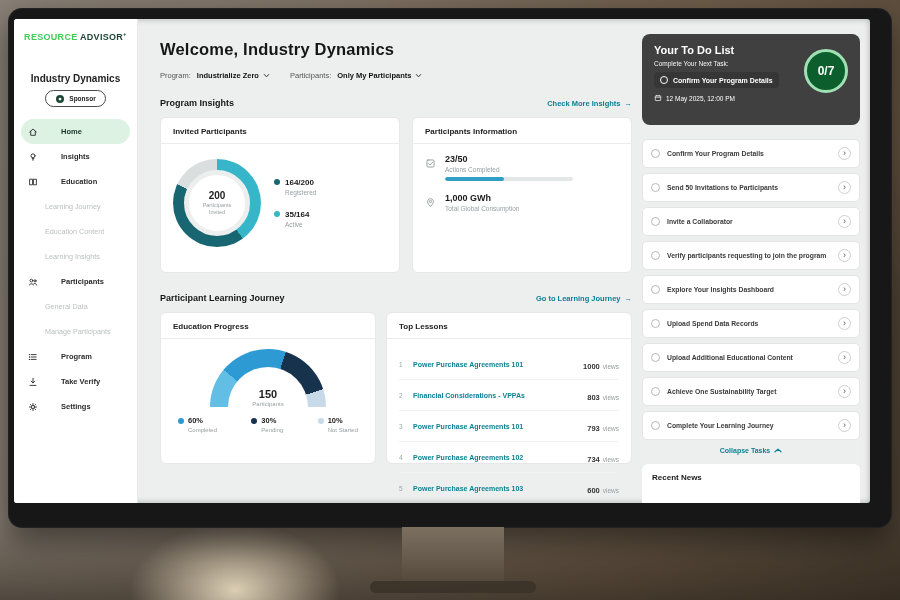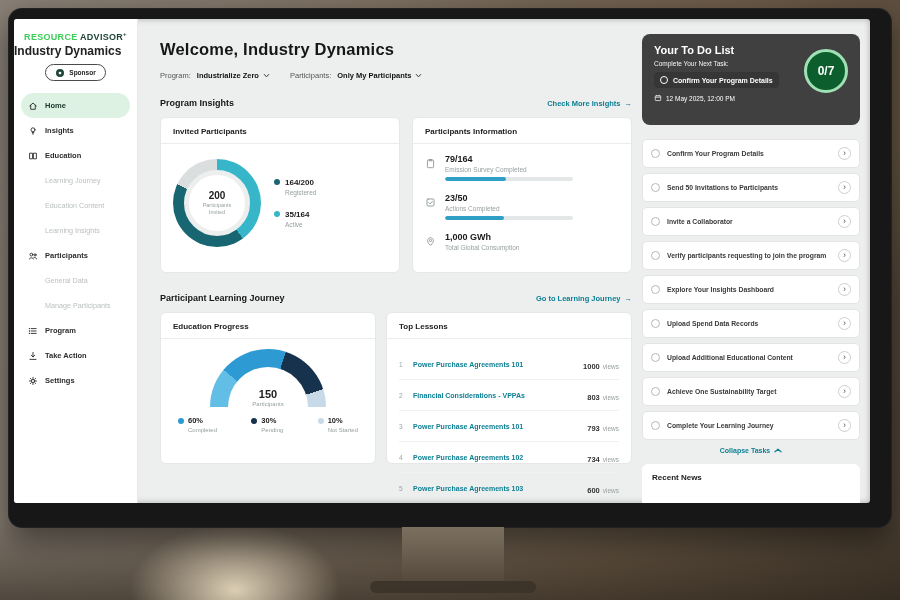--- a/index.html
+++ b/index.html
@@ -20,26 +20,26 @@
     background:linear-gradient(180deg,#7b7060 0%,#665a4c 55%,#51463a 100%); }
   .stand-base { position:absolute; left:370px; top:581px; width:166px; height:12px; border-radius:6px;
     background:#393128; opacity:.85; }
   .screen { position:absolute; left:14px; top:19px; width:856px; height:484px; background:#edefee;
     border-radius:3px; overflow:hidden; display:flex; box-shadow:inset 0 0 6px rgba(0,0,0,.28); }
 
   
   .sidebar { width:124px; flex-shrink:0; background:#fff; padding-top:12px; border-right:1px solid #e8e8e8; }
   .logo { text-align:center; font-size:9px; font-weight:bold; letter-spacing:.3px; }
   .logo .lp { color:#3dcd58; } .logo .ls { color:#1e4536; } .logo sup { font-size:6px; color:#1e4536; }
-  .org { text-align:left; font-size:12px; font-weight:bold; color:#222; margin-top:2px; }
+  .org { text-align:center; font-size:10px; font-weight:bold; color:#222; margin-top:31px; }
   .badge-wrap { display:flex; justify-content:center; margin-top:6px; }
   .badge { display:inline-flex; align-items:center; gap:4px; border:1px solid #4a4a4a; border-radius:10px;
     padding:2.5px 9px; font-size:6.5px; font-weight:bold; color:#222; }
   .nav { margin-top:12px; }
-  .nav-item { display:flex; align-items:center; gap:7px; height:25px; padding:0 8px 0 14px;
+  .nav-item { display:flex; align-items:center; gap:23px; height:25px; padding:0 8px 0 14px;
     font-size:7.5px; font-weight:bold; color:#2b2b2b; cursor:default; }
   .nav-item.sub { padding-left:31px; font-weight:normal; color:#bcc0c0; font-size:7.2px; }
   .nav-item.active { background:#ddf2e2; border-radius:13px; margin:0 7px; padding-left:7px; color:#17352a; }
   .nav-icon { width:10px; height:10px; flex-shrink:0; display:block; }
 
   
   .main { width:504px; flex-shrink:0; padding:16px 10px 0 22px; }
   h1.title { font-size:16.5px; margin:5px 0 12px; color:#161616; font-weight:bold; letter-spacing:.2px; }
   .filters { display:flex; align-items:center; gap:6px; font-size:7.5px; color:#555; margin-bottom:18px; }
   .filter-value { font-weight:bold; color:#111; display:flex; align-items:center; gap:4px; margin-right:14px; }
@@ -193,21 +193,21 @@
         <svg class="nav-icon" viewBox="0 0 10 10" fill="none" stroke="#2b2b2b" stroke-width=".9" stroke-linecap="round">
             <path d="M3.2 2.6h5M3.2 5h5M3.2 7.4h5"></path>
             <path d="M1.5 2.6h.02M1.5 5h.02M1.5 7.4h.02" stroke-width="1.4"></path>
           </svg>
         <span>Program</span>
       </div>
       <div class="nav-item">
         <svg class="nav-icon" viewBox="0 0 10 10" fill="none" stroke="#2b2b2b" stroke-width=".9" stroke-linecap="round" stroke-linejoin="round">
             <path d="M5 1.4v4.4M3.2 4.2 5 6l1.8-1.8M2 8.4h6"></path>
           </svg>
-        <span>Take Action</span>
+        <span>Take Verify</span>
       </div>
       <div class="nav-item">
         <svg class="nav-icon" viewBox="0 0 10 10" fill="none" stroke="#2b2b2b" stroke-width=".9" stroke-linecap="round">
             <circle cx="5" cy="5" r="1.6"></circle>
             <path d="M5 2.6V1.4M5 8.6V7.4M2.6 5H1.4M8.6 5H7.4M3.3 3.3 2.4 2.4M6.7 6.7l.9.9M6.7 3.3l.9-.9M3.3 6.7l-.9.9"></path>
           </svg>
         <span>Settings</span>
       </div>
     </nav>
   </aside>
@@ -267,35 +267,20 @@
               </span>
             </div>
           </div>
         </div>
       </div>
 
       <div class="card card-info">
         <div class="card-title">Participants Information</div>
         <div class="info-row">
           <span class="info-icon">
-            <svg viewBox="0 0 10 10" width="11" height="11" fill="none" stroke="#8a9596" stroke-width=".8">
-                <rect x="2.2" y="1.8" width="5.6" height="7" rx=".8"></rect>
-                <path d="M3.8 1.4h2.4v1.2H3.8z"></path>
-              </svg>
-          </span>
-          <span>
-            <div class="info-val">79/164</div>
-            <div class="info-lab">Emission Survey Completed</div>
-            <div class="bar">
-                <div class="bar-fill" style="width: 48%;"></div>
-              </div>
-          </span>
-        </div>
-        <div class="info-row">
-          <span class="info-icon">
             <svg viewBox="0 0 10 10" width="11" height="11" fill="none" stroke="#8a9596" stroke-width=".8" stroke-linecap="round" stroke-linejoin="round">
                 <rect x="1.8" y="1.8" width="6.4" height="6.4" rx="1"></rect>
                 <path d="M3.4 5.1 4.6 6.3 6.8 3.9"></path>
               </svg>
           </span>
           <span>
             <div class="info-val">23/50</div>
             <div class="info-lab">Actions Completed</div>
             <div class="bar">
                 <div class="bar-fill" style="width: 46%;"></div>

